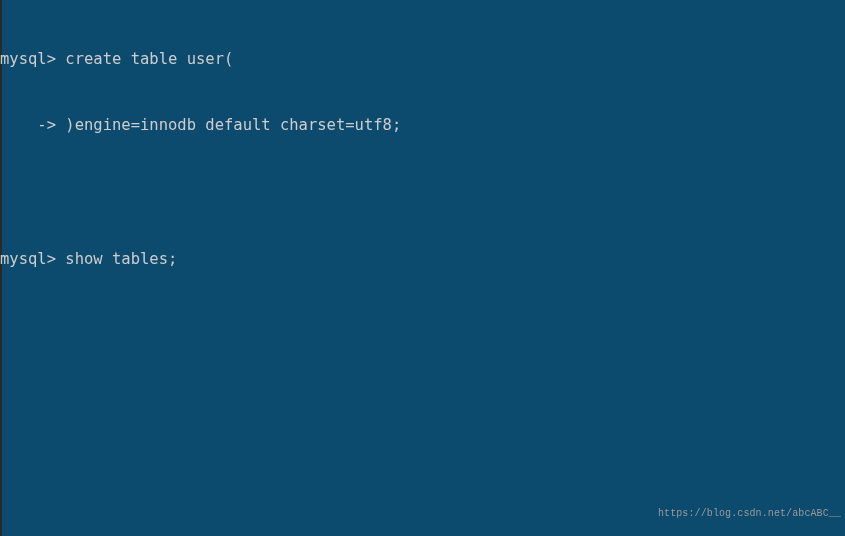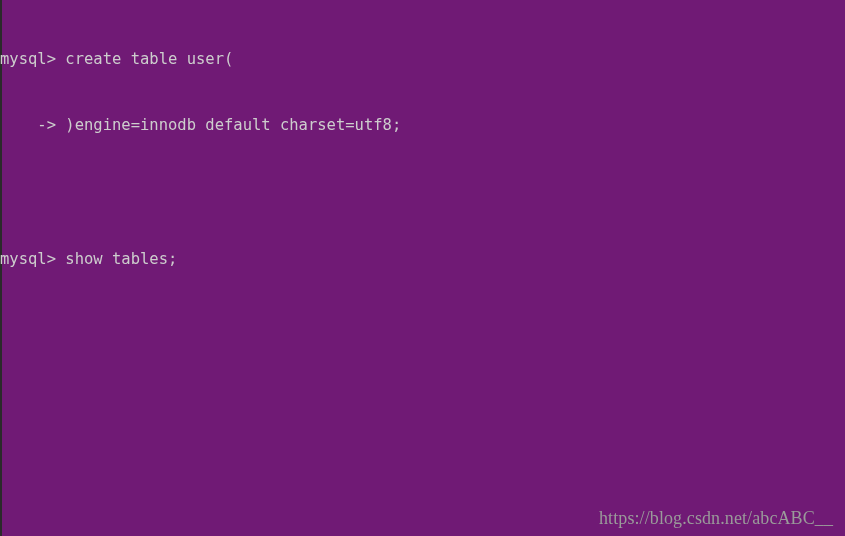--- a/index.html
+++ b/index.html
@@ -4,21 +4,21 @@
 <style>
   html, body {
     margin: 0;
     padding: 0;
     background: #0c0c0c;
   }
   #terminal {
     position: relative;
     width: 845px;
     height: 536px;
-    background: #701a75;
+    background: #0c4a6e;
     overflow: hidden;
     font-family: "DejaVu Sans Mono", "Liberation Mono", monospace;
   }
   #left-border {
     position: absolute;
     left: 0;
     top: 0;
     width: 2px;
     height: 536px;
     background: #2a2a2a;
@@ -38,24 +38,24 @@
   }
   .line {
     white-space: pre;
     height: 22.3px;
   }
   .blank {
     height: 22.3px;
   }
   #watermark {
     position: absolute;
-    right: 12px;
+    right: 4px;
     top: 508px;
-    font-family: Liberation Serif, serif;
-    font-size: 18px;
+    font-family: Liberation Mono, monospace;
+    font-size: 10px;
     color: #9a9a9a;
     white-space: pre;
     letter-spacing: 0.1px;
   }
 </style>
 </head>
 <body>
 
 <div id="terminal">
 

